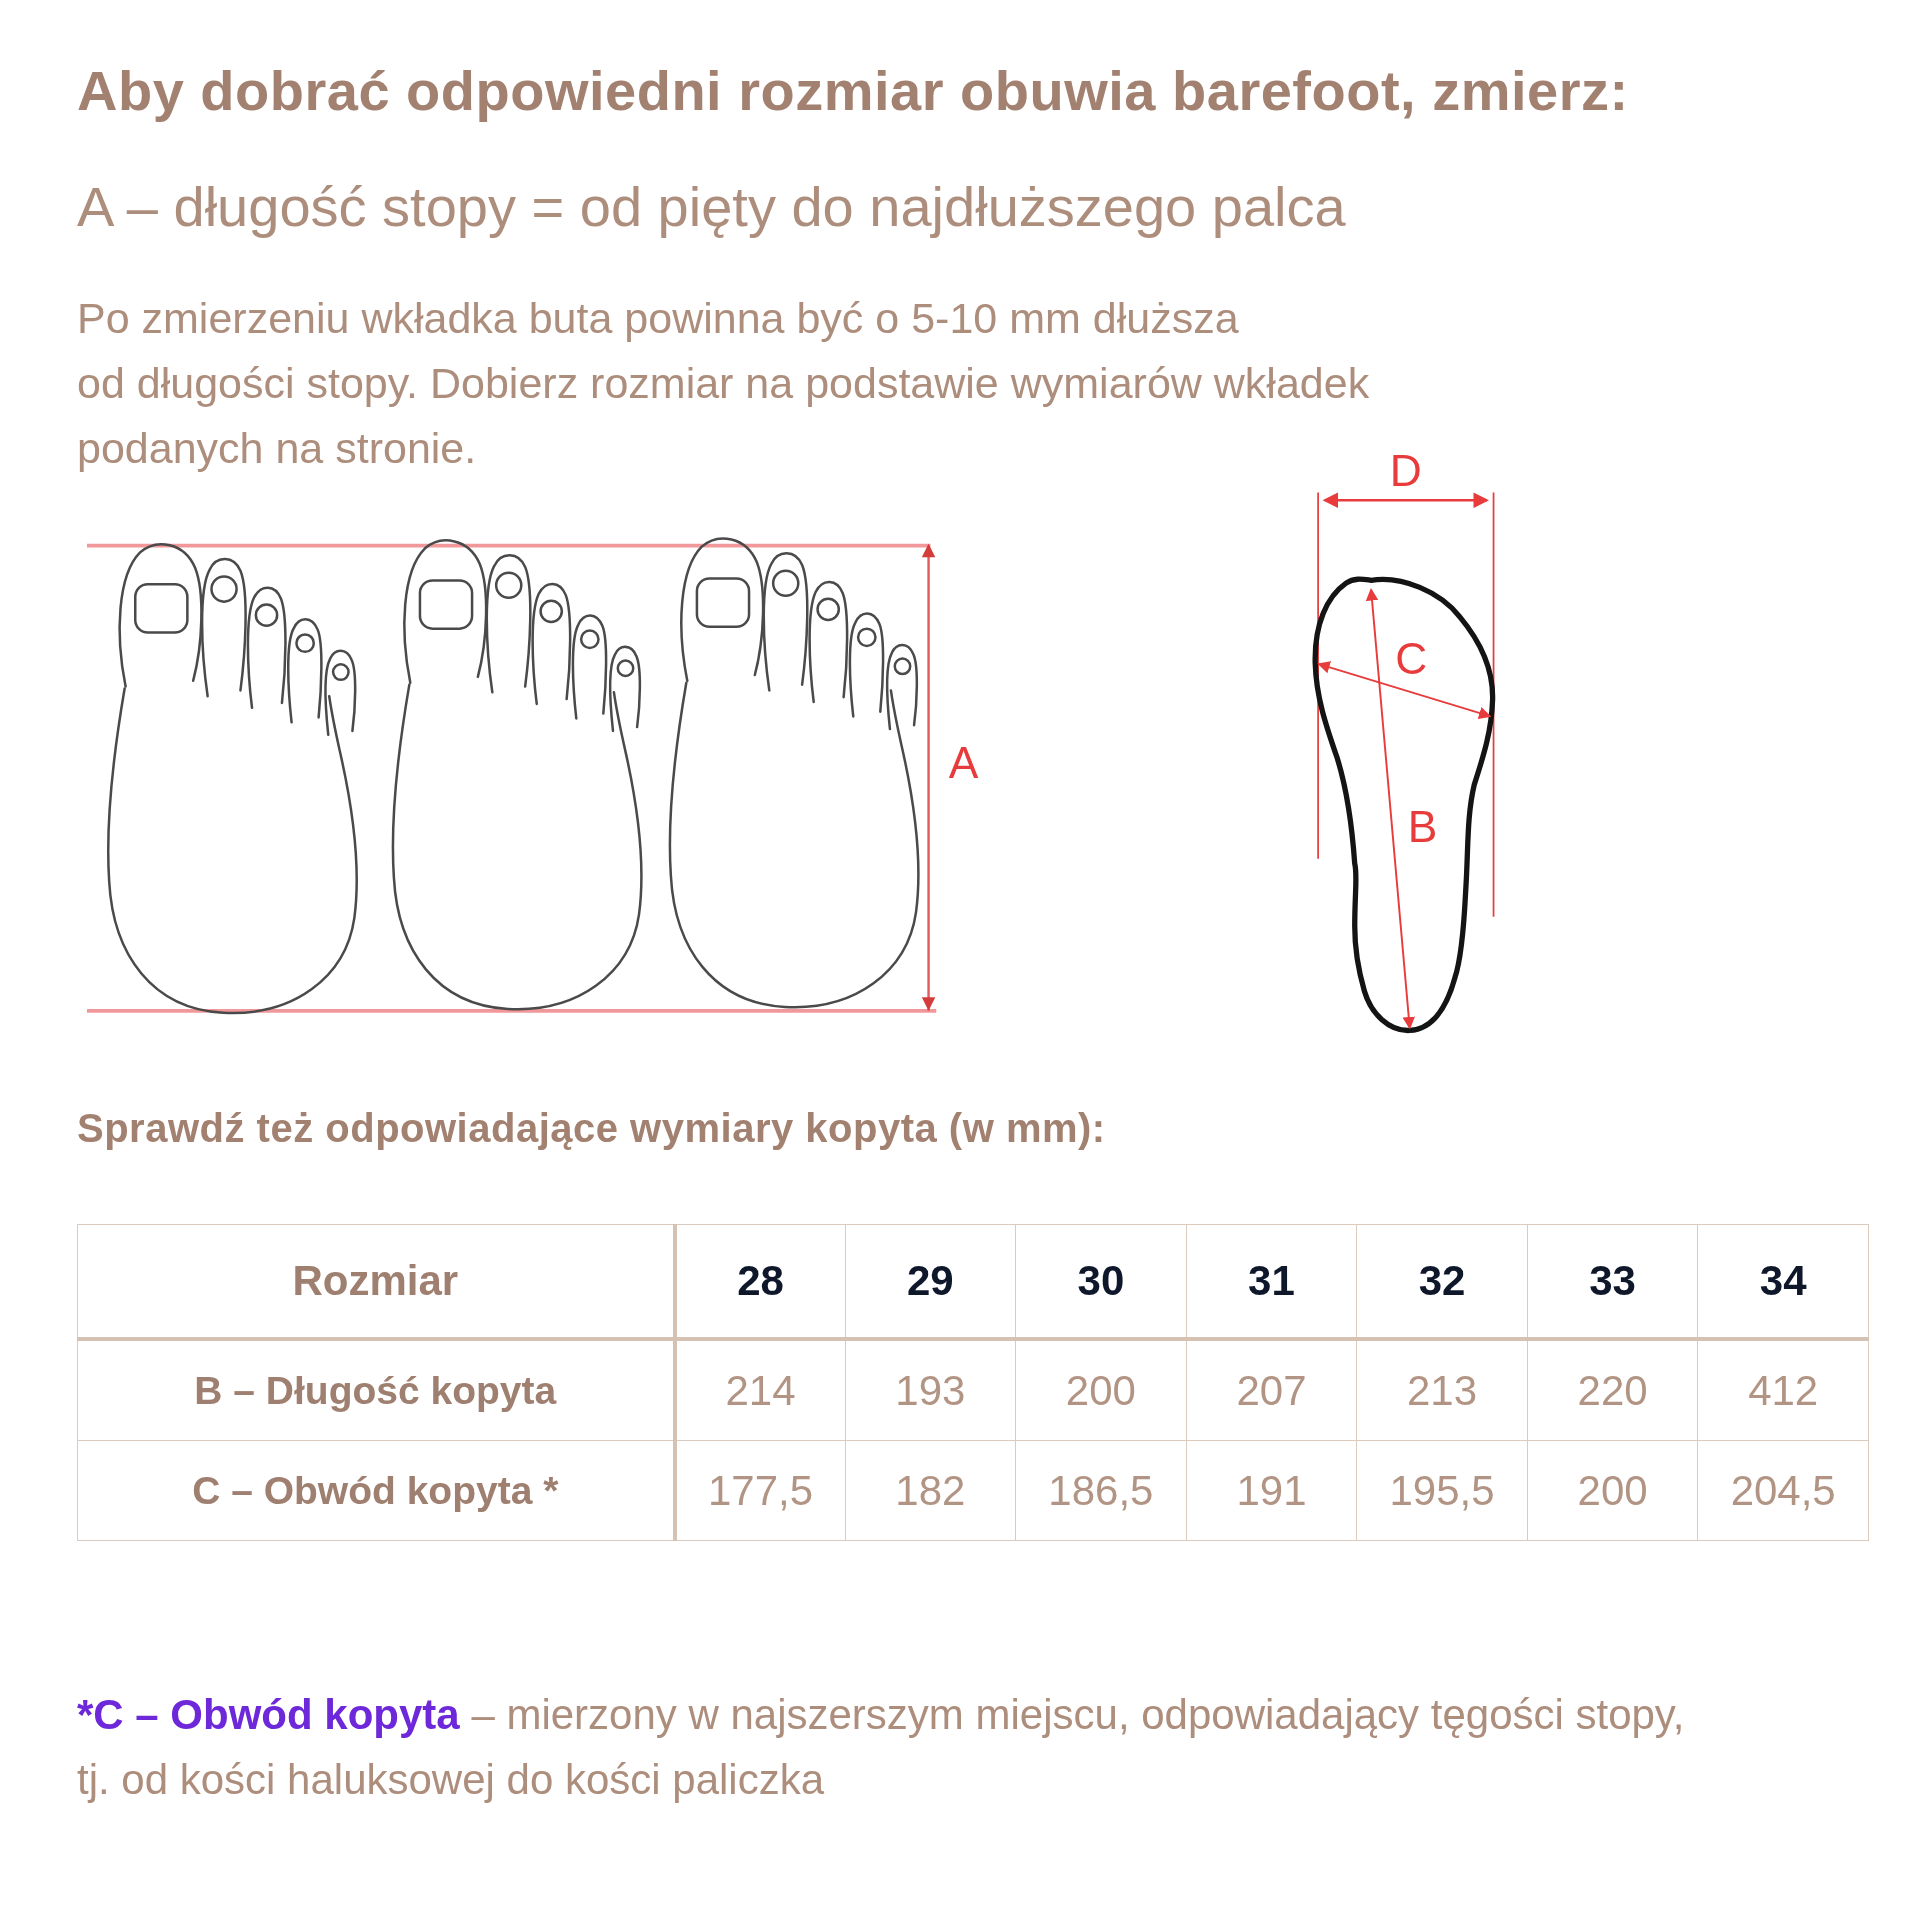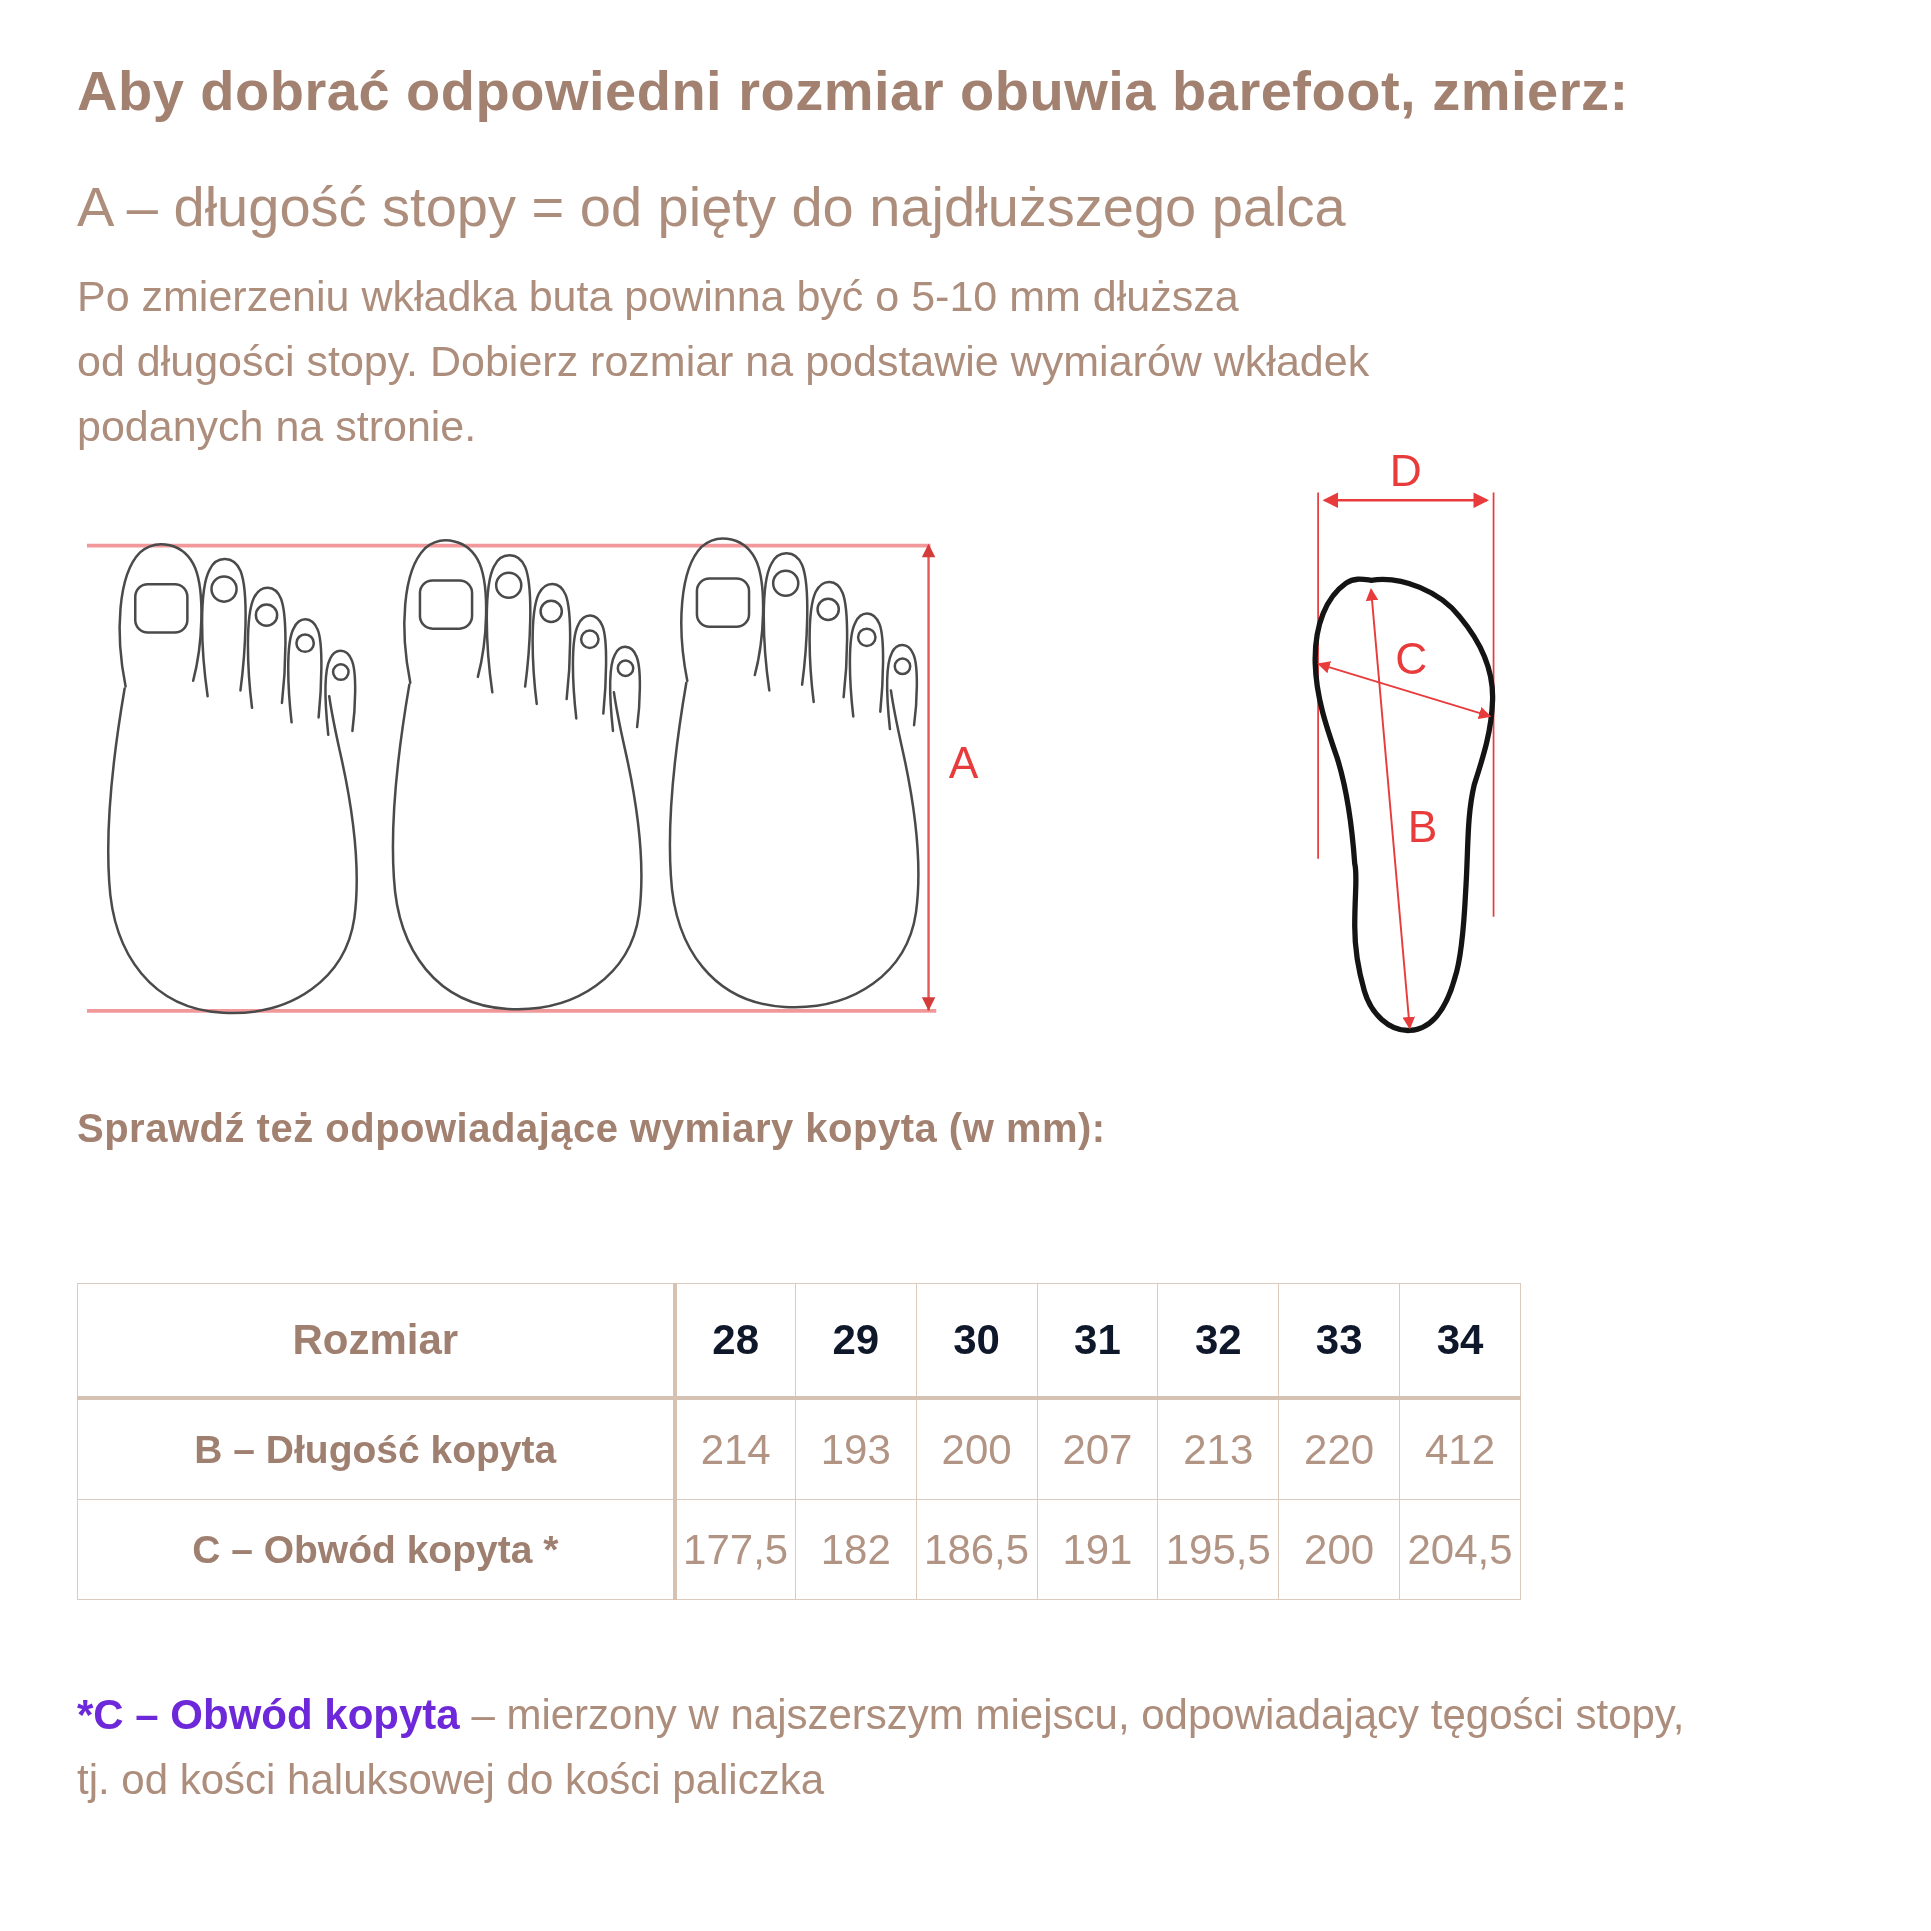--- a/index.html
+++ b/index.html
@@ -1,28 +1,28 @@
 <!DOCTYPE html>
 <html lang="pl"><head>
 <meta charset="utf-8">
 <style>
   html,body{margin:0;padding:0;background:#ffffff;}
   body{width:1931px;height:1931px;font-family:"Liberation Sans",sans-serif;position:relative;overflow:hidden;}
   .wrap{position:absolute;inset:0;}
 
   .h1{position:absolute;left:77px;top:58px;font-size:56px;font-weight:700;color:#a28170;letter-spacing:0.5px;white-space:nowrap;}
   .line-a{position:absolute;left:77px;top:174px;font-size:56px;color:#ad8d7c;white-space:nowrap;}
-  .para{position:absolute;left:77px;top:264px;font-size:43px;color:#ad8d7c;line-height:65px;white-space:pre-line;}
+  .para{position:absolute;left:77px;top:286px;font-size:43px;color:#ad8d7c;line-height:65px;white-space:pre-line;}
 
   .feet-svg{position:absolute;left:87px;top:534px;}
   .last-svg{position:absolute;left:1294px;top:439px;}
 
   .h2{position:absolute;left:77px;top:1106px;font-size:40px;font-weight:700;color:#a28170;letter-spacing:0.5px;white-space:nowrap;}
 
-  .size-table{position:absolute;left:77px;top:1283px;width:1444px;border-collapse:collapse;table-layout:fixed;}
+  .size-table{position:absolute;left:77px;top:1224px;width:1792px;border-collapse:collapse;table-layout:fixed;}
   .size-table td{border:1.9px solid #dccabd;text-align:center;vertical-align:middle;}
   .size-table .hdr td{height:110px;font-size:42px;font-weight:700;color:#0f172a;border-bottom:4.8px solid #d6c2b3;}
   .size-table .row td{height:97px;font-size:42px;color:#b29484;}
   .size-table td.lbl{font-size:39px;font-weight:700;color:#9f8070;}
   .size-table td.first{border-right:4.8px solid #d6c2b3;}
 
   .footnote{position:absolute;left:77px;top:1682px;font-size:42px;color:#ad8d7c;line-height:65px;}
   .footnote .fb{font-weight:700;color:#6d28d9;}
   .footnote .fr{white-space:pre-line;}
 

